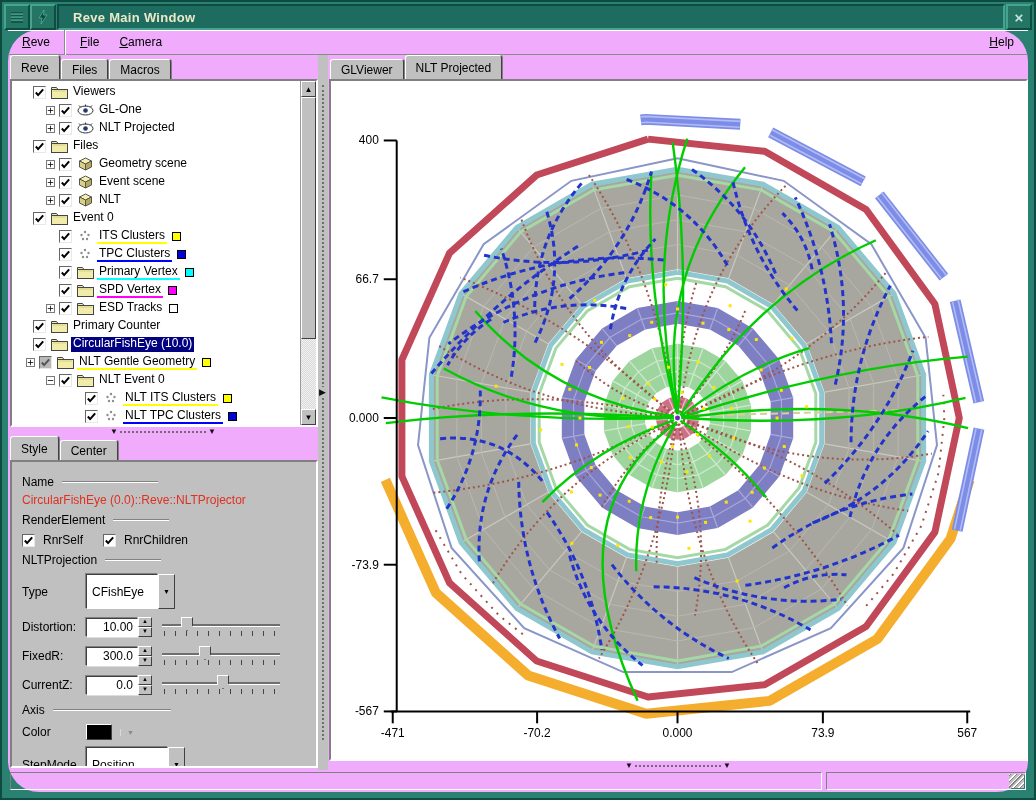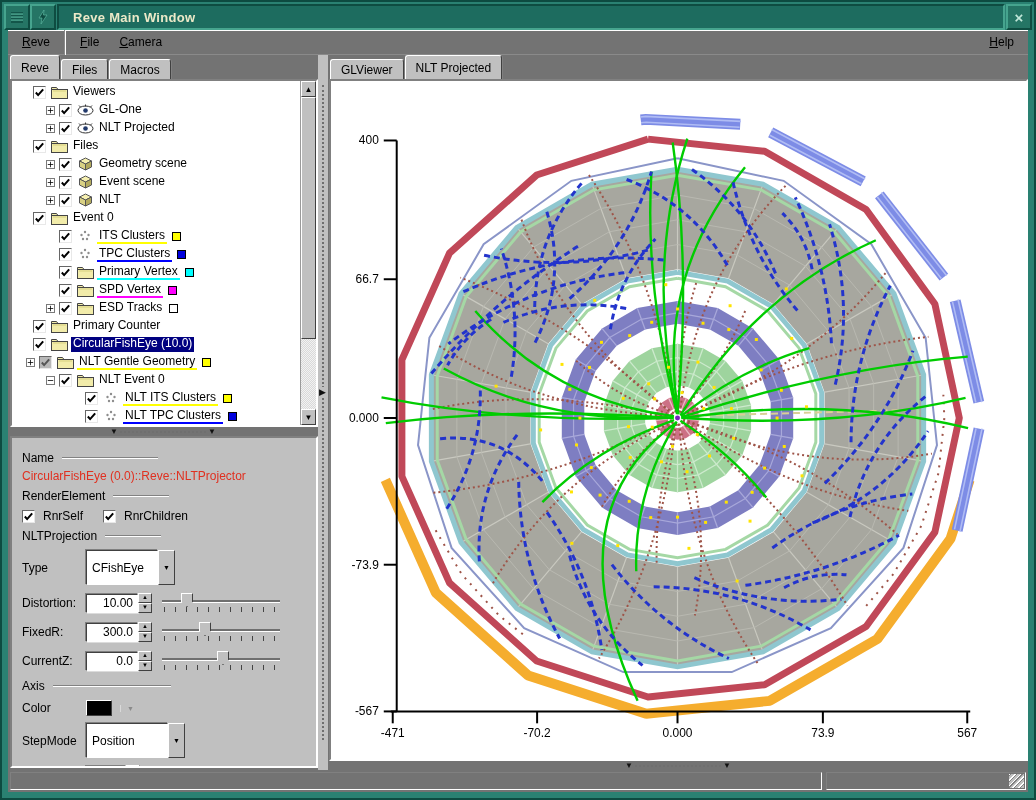--- a/index.html
+++ b/index.html
@@ -8,21 +8,21 @@
 
   .window{position:relative;width:1036px;height:800px;background:#2a8172;border:2px solid #0d4a40;overflow:hidden;}
 
   
   .titlerow{position:absolute;left:2px;top:2px;right:2px;height:26px;display:flex;align-items:stretch;background:#2a8172;}
   .tbbtn{width:26px;margin:0;background:#257565;border:2px solid;border-color:#46a48e #0e4c41 #0e4c41 #46a48e;display:flex;align-items:center;justify-content:center;}
   .titlebar{flex:1;margin:0 1px;background:#1d6c5f;border:2px solid;border-color:#0e4c41 #46a48e #46a48e #0e4c41;color:#ece9c8;font-weight:bold;font-size:13px;display:flex;align-items:center;padding-left:14px;letter-spacing:.3px;}
   .tbbtn.close{color:#bfe6d8;font-size:15px;font-weight:bold;}
 
   
-  .client{position:absolute;left:6px;top:28px;right:6px;bottom:6px;background:#737373;display:flex;flex-direction:column;}
+  .client{position:absolute;left:6px;top:28px;right:6px;bottom:6px;background:#f0abfc;display:flex;flex-direction:column;border-radius:31px;}
   .menubar{height:25px;display:flex;align-items:center;padding:0 4px;border-bottom:1px solid #8a8a8a;box-shadow:0 1px 0 #ffffff inset;}
   .menu-item{padding:3px 10px;}
   .menu-item u{text-decoration:underline;}
   .menu-sep{width:2px;height:25px;border-left:1px solid #8a8a8a;border-right:1px solid #fff;margin:0 4px;}
   .menu-spacer{flex:1;}
 
   .mainrow{flex:1;display:flex;min-height:0;}
 
   
   .tabbar{height:24px;display:flex;align-items:flex-end;padding-left:2px;position:relative;z-index:2;}
@@ -510,20 +510,24 @@
             <div class="sbtn" style="bottom:0;">
                 <span>▼</span>
               </div>
           </div>
         </div>
         <div class="h-split">
           <span class="arr">▼</span>
           <span class="dots"></span>
           <span class="arr">▼</span>
         </div>
+        <div class="tabbar insp-tabs" id="insp-tabs">
+            <span class="tab active">Style</span>
+            <span class="tab">Center</span>
+          </div>
 
         <div class="inspector">
           <div class="sect">
             <span>Name</span>
               <span class="rule" style="width:96px;"></span>
           </div>
           <div class="red-name">CircularFishEye (0.0)::Reve::NLTProjector</div>
           <div class="sect">
             <span>RenderElement</span>
               <span class="rule" style="width:56px;"></span>

